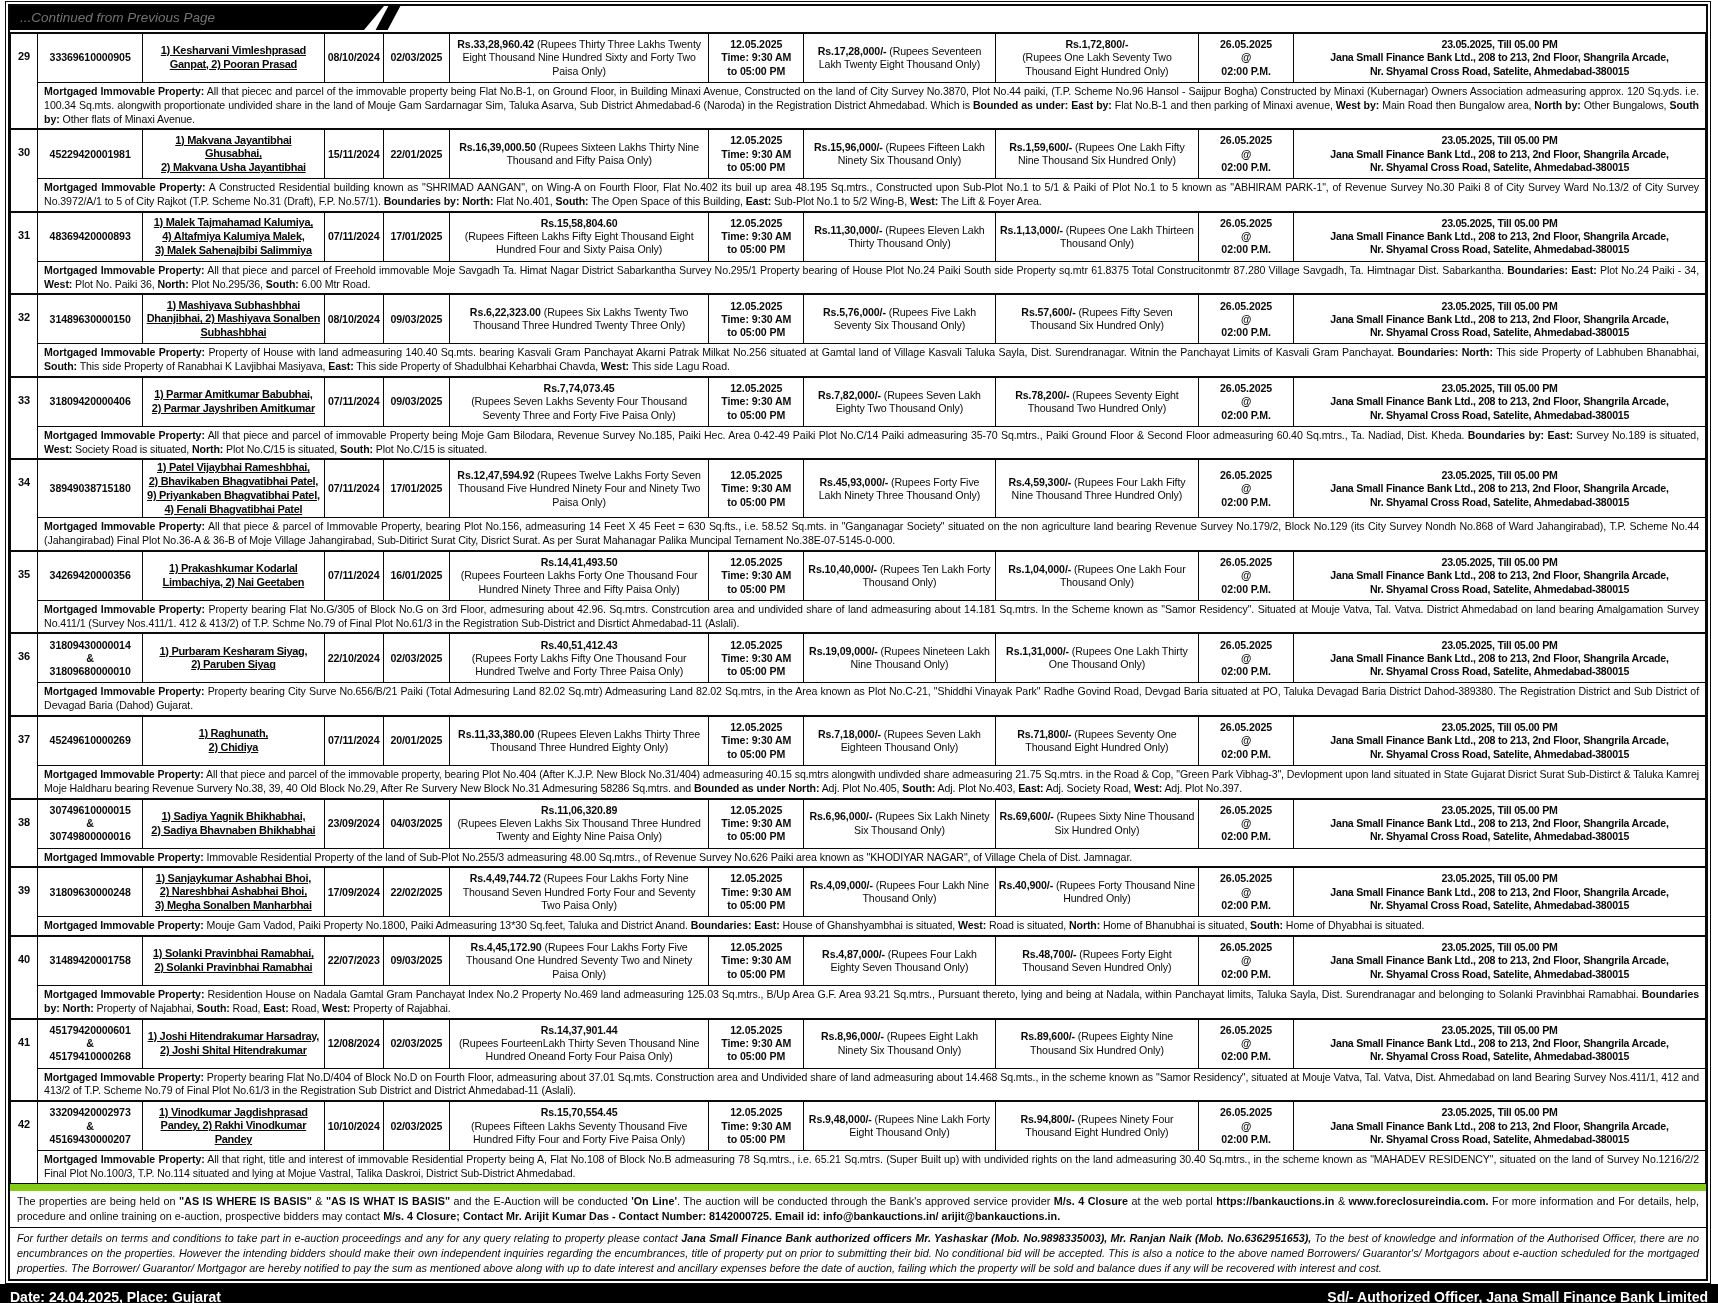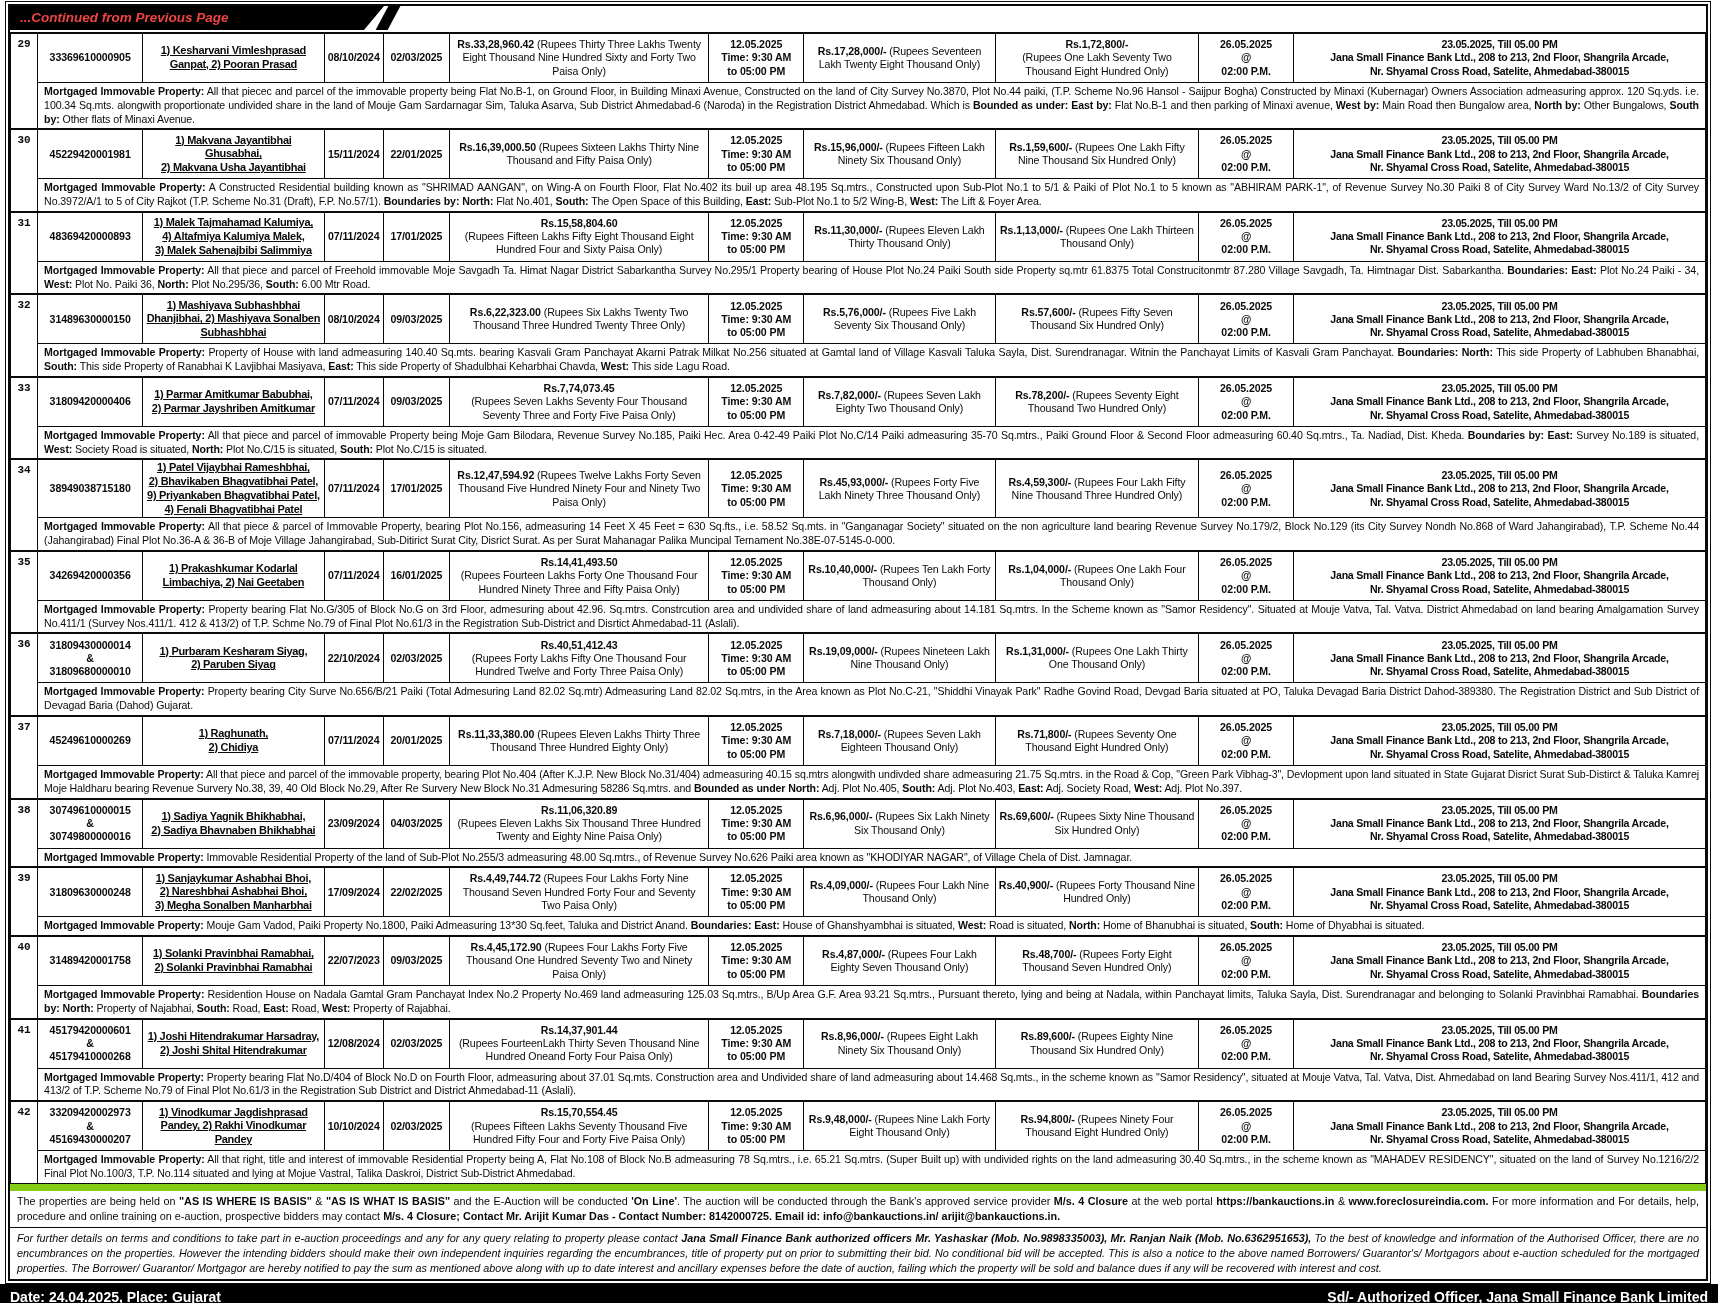--- a/index.html
+++ b/index.html
@@ -1,27 +1,27 @@
 <!DOCTYPE html>
 <html><head>
 <meta charset="utf-8">
 <style>
   html,body{margin:0;padding:0;background:#fff;}
   body{width:1718px;height:1303px;overflow:hidden;font-family:"Liberation Sans",sans-serif;color:#0a0a0a;}
   .sheet{margin:4px 10px 0 8px;border:2px solid #0a0a0a;outline:1px solid #0a0a0a;outline-offset:2px;background:#fff;}
   .topbar-wrap{height:26px;position:relative;background:#fff;}
-  .continued-bar{position:absolute;left:0;top:0;height:24px;background:#000;color:#ef4444;
-    font-weight:700;font-style:italic;font-size:13.5px;line-height:24px;padding:0 34px 0 10px;width:330px;
+  .continued-bar{position:absolute;left:0;top:0;height:24px;background:#000;color:#737373;
+    font-weight:400;font-style:italic;font-size:13.5px;line-height:24px;padding:0 34px 0 10px;width:330px;
     clip-path:polygon(0 0,100% 0,calc(100% - 20px) 100%,0 100%);}
   .bar-slash{position:absolute;left:372px;top:0;height:24px;width:12px;background:#000;transform:skewX(-28deg);}
   table{width:100%;border-collapse:collapse;table-layout:fixed;}
   td{border:1px solid #0a0a0a;padding:1px 3px;vertical-align:middle;text-align:center;
      font-size:10.6px;line-height:1.25;font-weight:700;letter-spacing:-0.1px;overflow:hidden;}
   tr.main-row>td{border-top:2px solid #0a0a0a;height:46px;}
-  td.sr{vertical-align:top;padding-top:4px;font-size:11px;font-family:Liberation Mono, monospace;}
+  td.sr{vertical-align:top;padding-top:16px;font-size:11px;}
   td.borrowers{font-size:11px;letter-spacing:-0.3px;text-decoration:underline;}
   td.addr{letter-spacing:-0.25px;}
   .pre{white-space:pre-line;}
   td.money{font-weight:400;white-space:pre-line;}
   td.money b{font-weight:700;}
   td.prop{font-weight:400;text-align:justify;padding:2px 6px;line-height:1.3;}
   .prop-label{font-weight:700;}
   .notes{border-top:7px solid #84cc16;}
   .note{font-size:10.8px;line-height:1.4;font-weight:400;text-align:justify;padding:3px 7px;}
   .note + .note{border-top:1px solid #0a0a0a;font-style:italic;}

